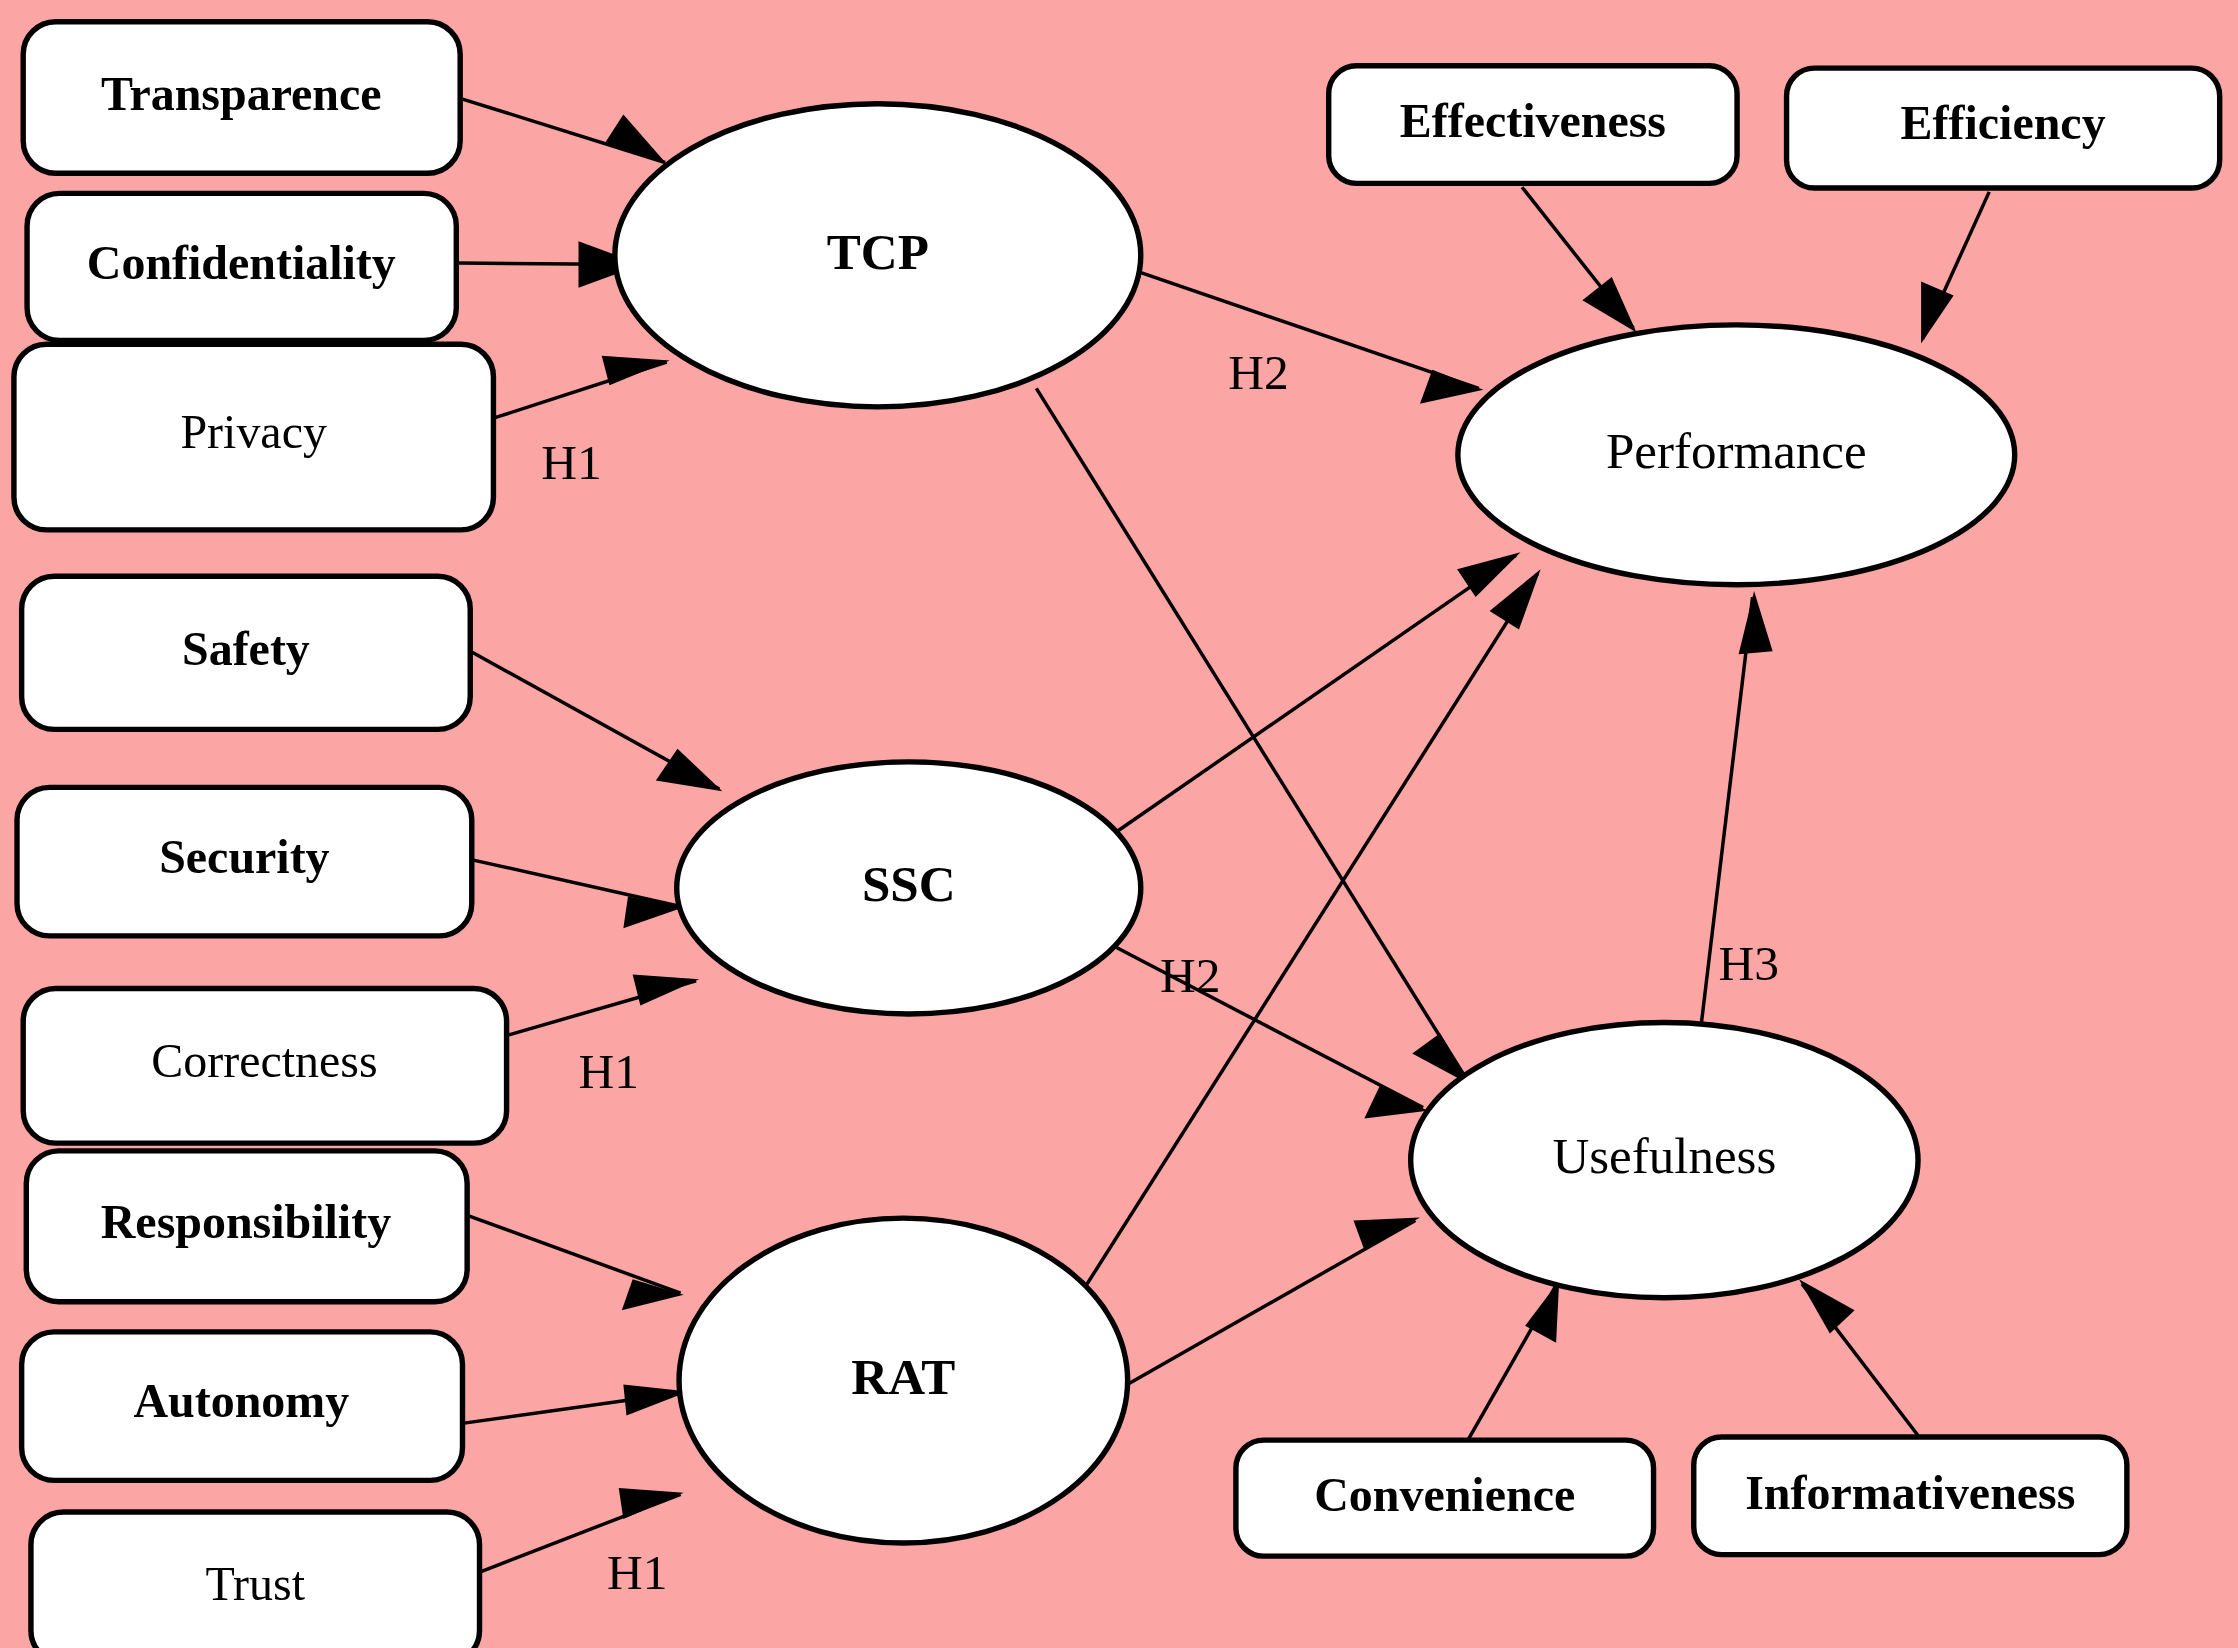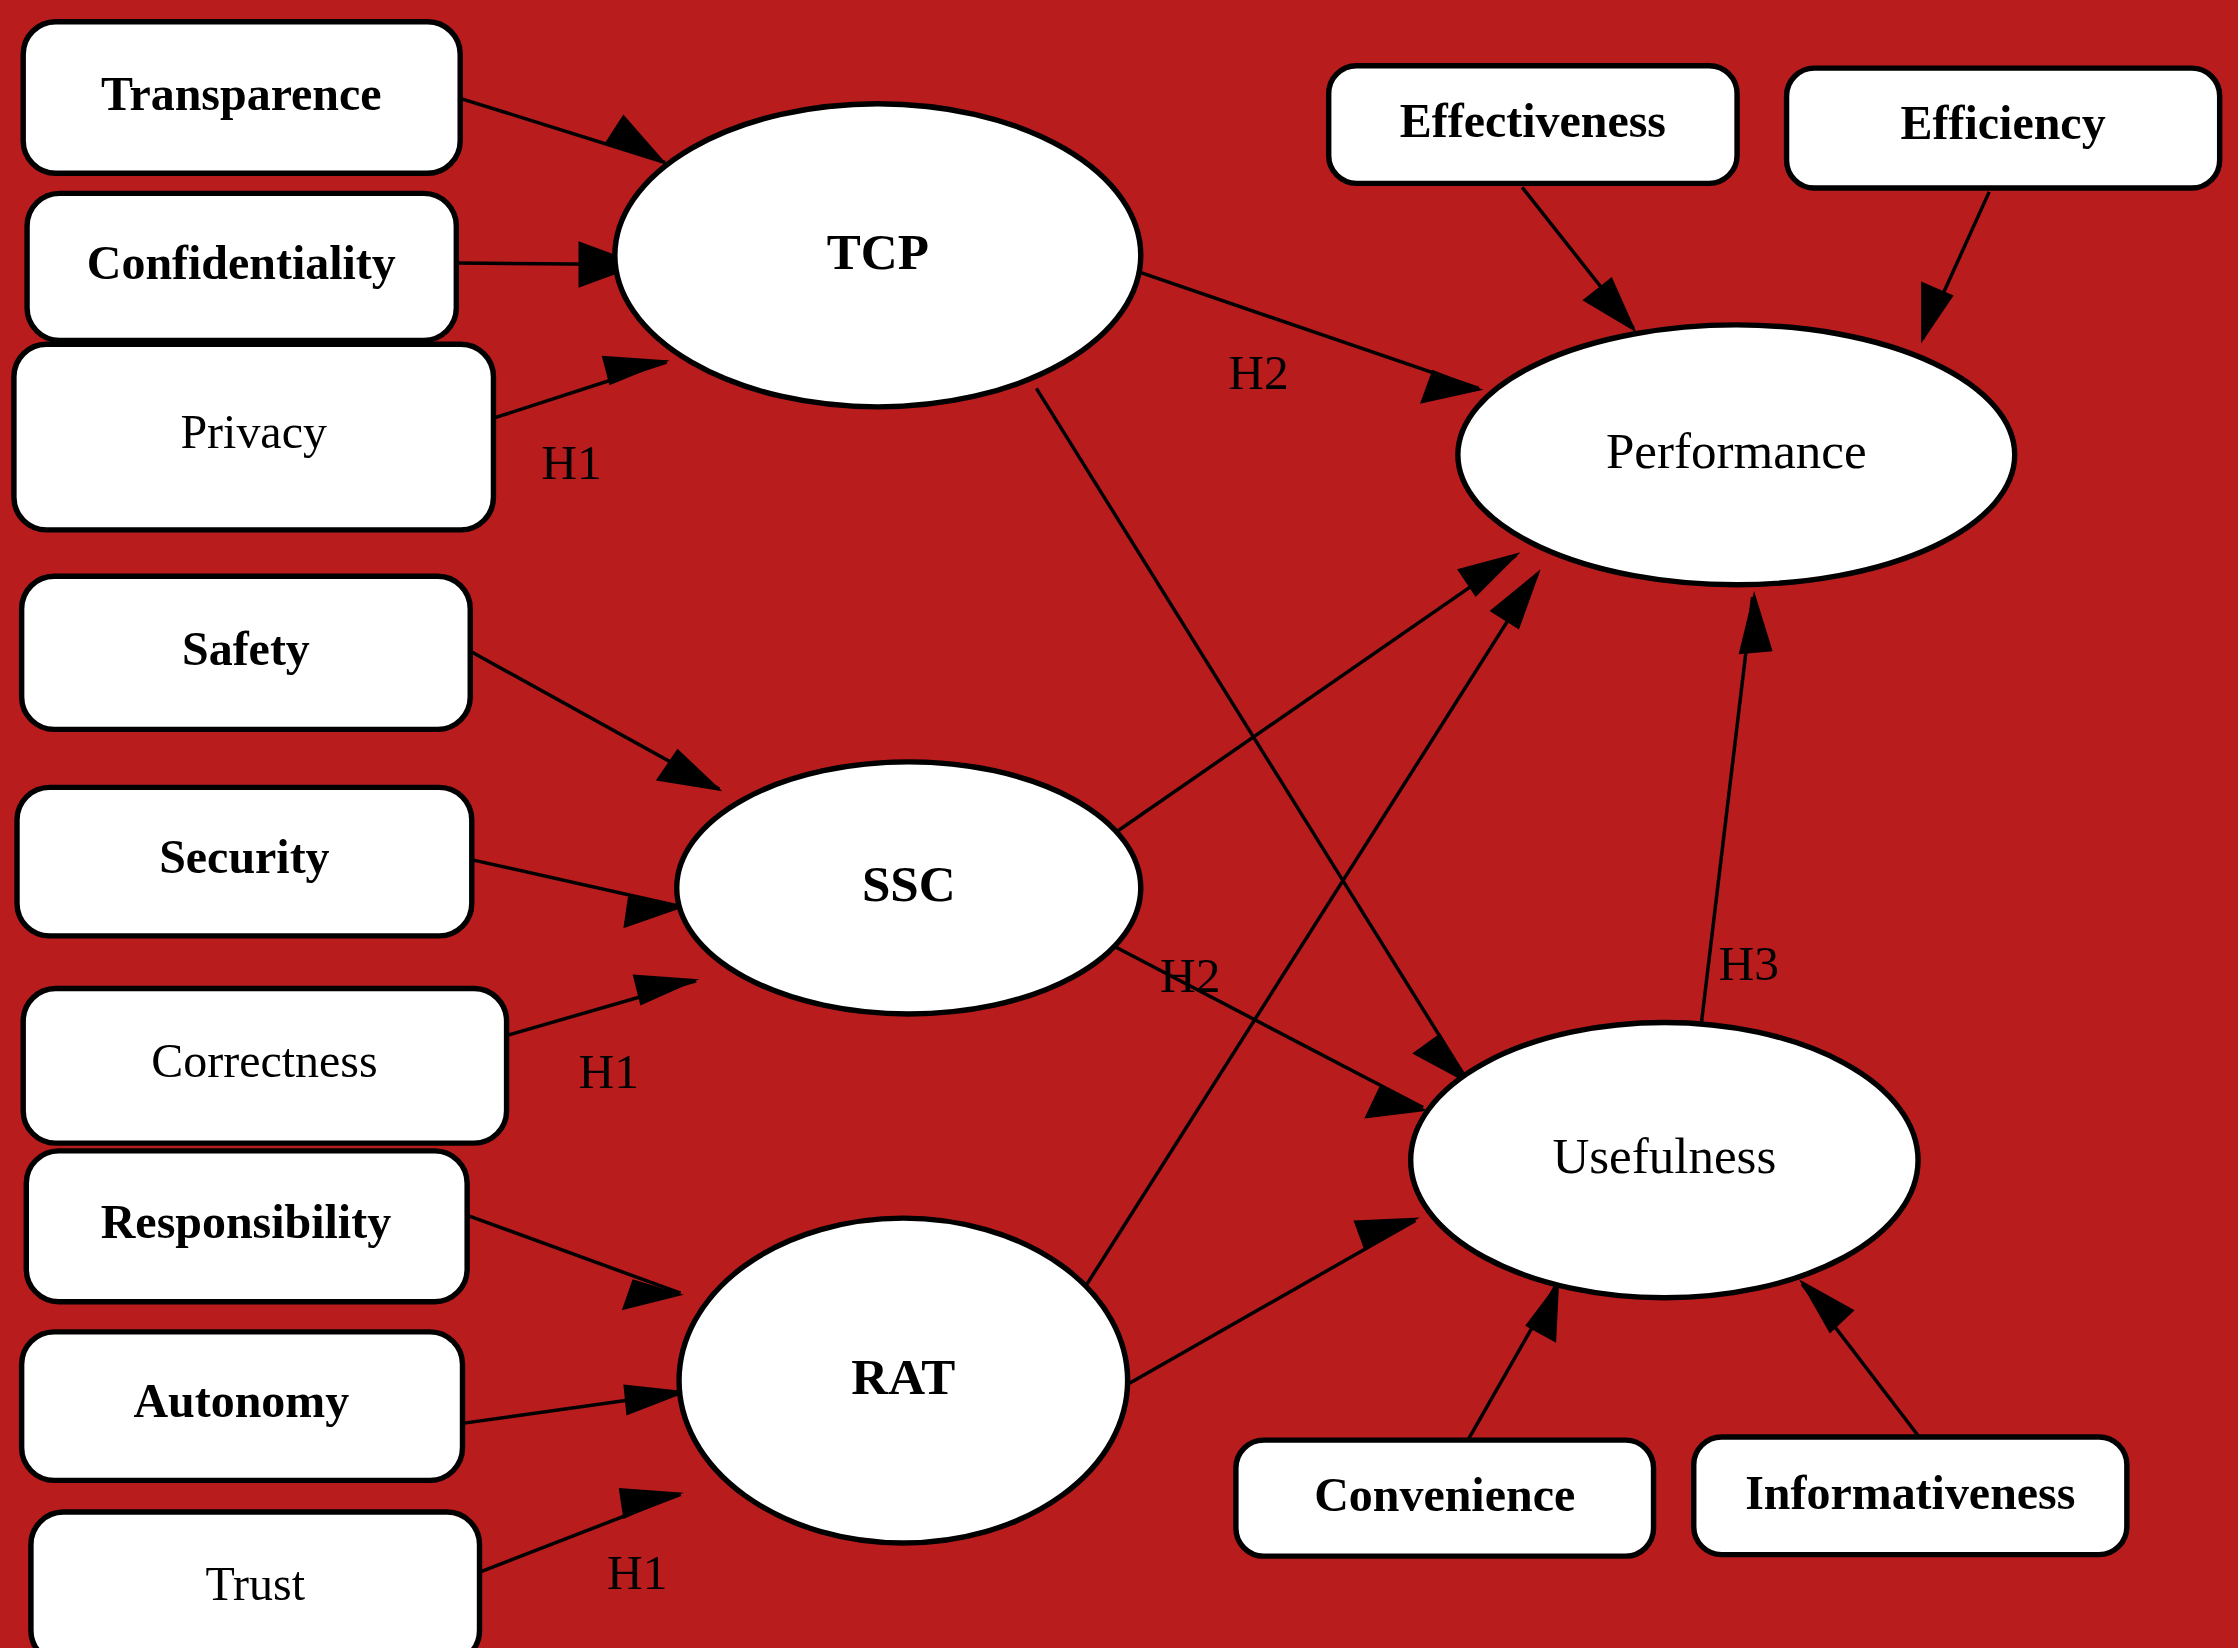--- a/index.html
+++ b/index.html
@@ -4,21 +4,21 @@
 <style>
   html, body {
     margin: 0;
     padding: 0;
     background: #ffffff;
   }
   #diagram-root {
     position: relative;
     width: 2239px;
     height: 1649px;
-    background: #b91c1c;
+    background: #fca5a5;
     font-family: "Liberation Serif", "DejaVu Serif", serif;
   }
   svg#model-canvas {
     display: block;
     width: 2239px;
     height: 1649px;
   }
   .node-box {
     fill: #ffffff;
     stroke: #000000;

